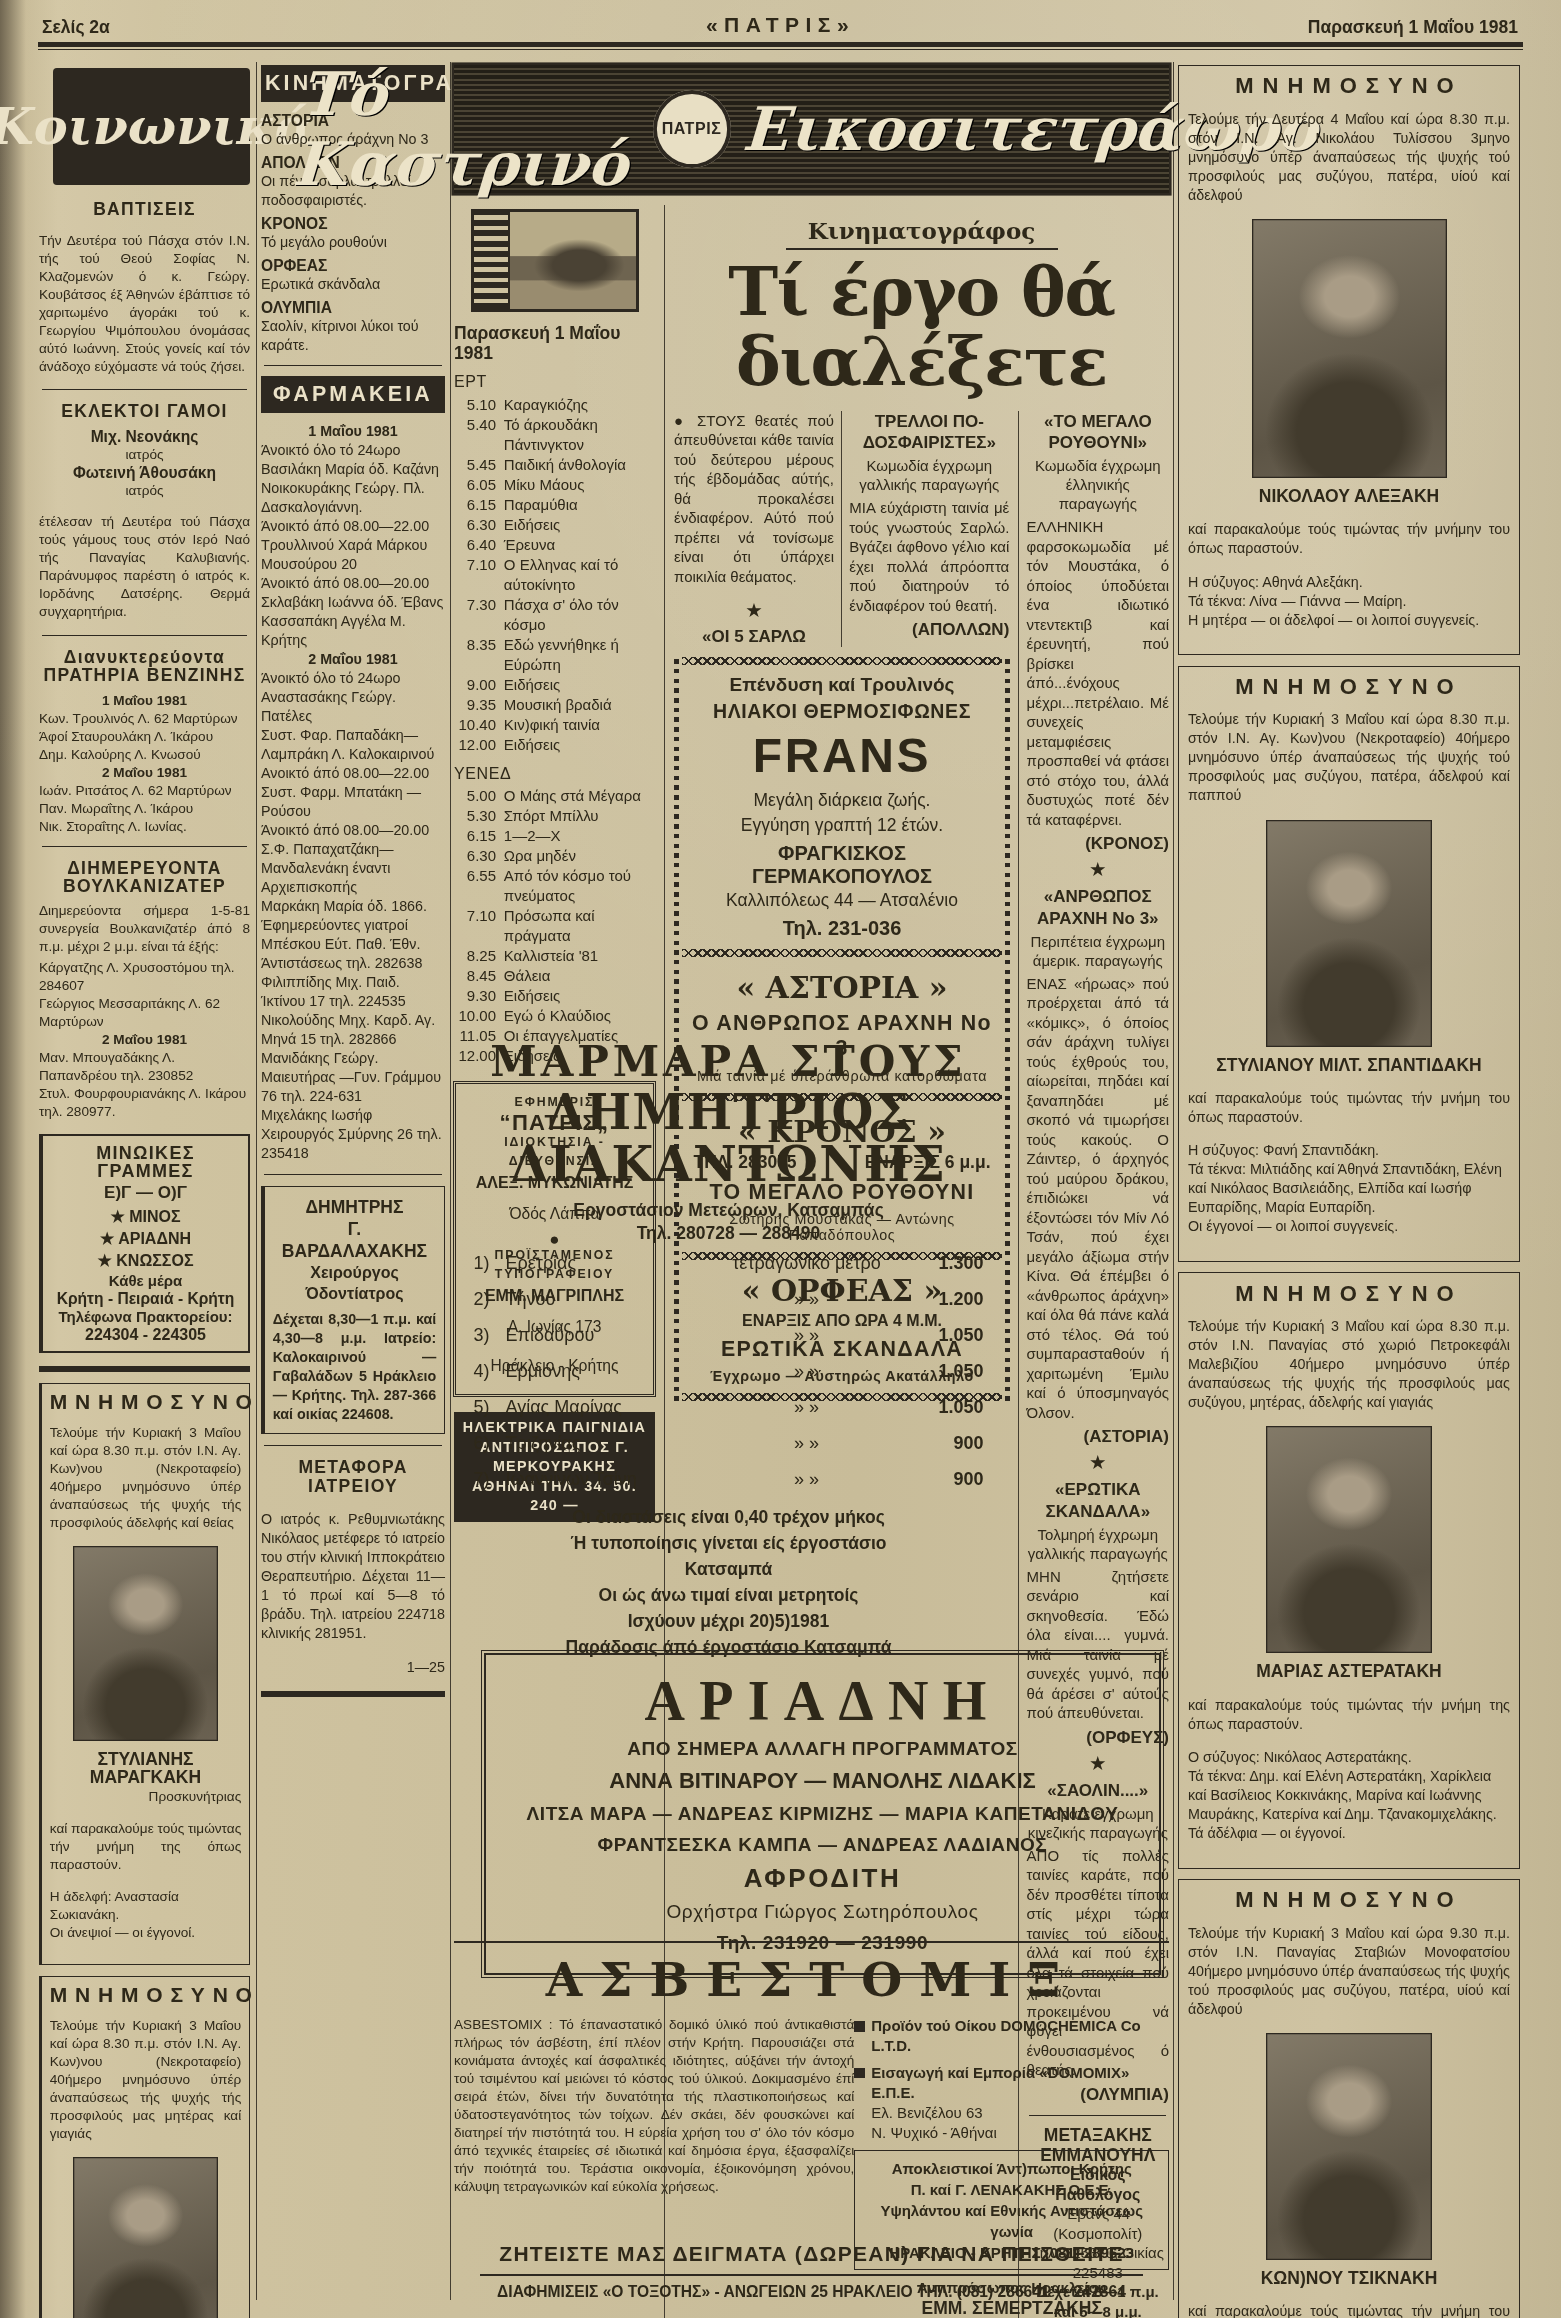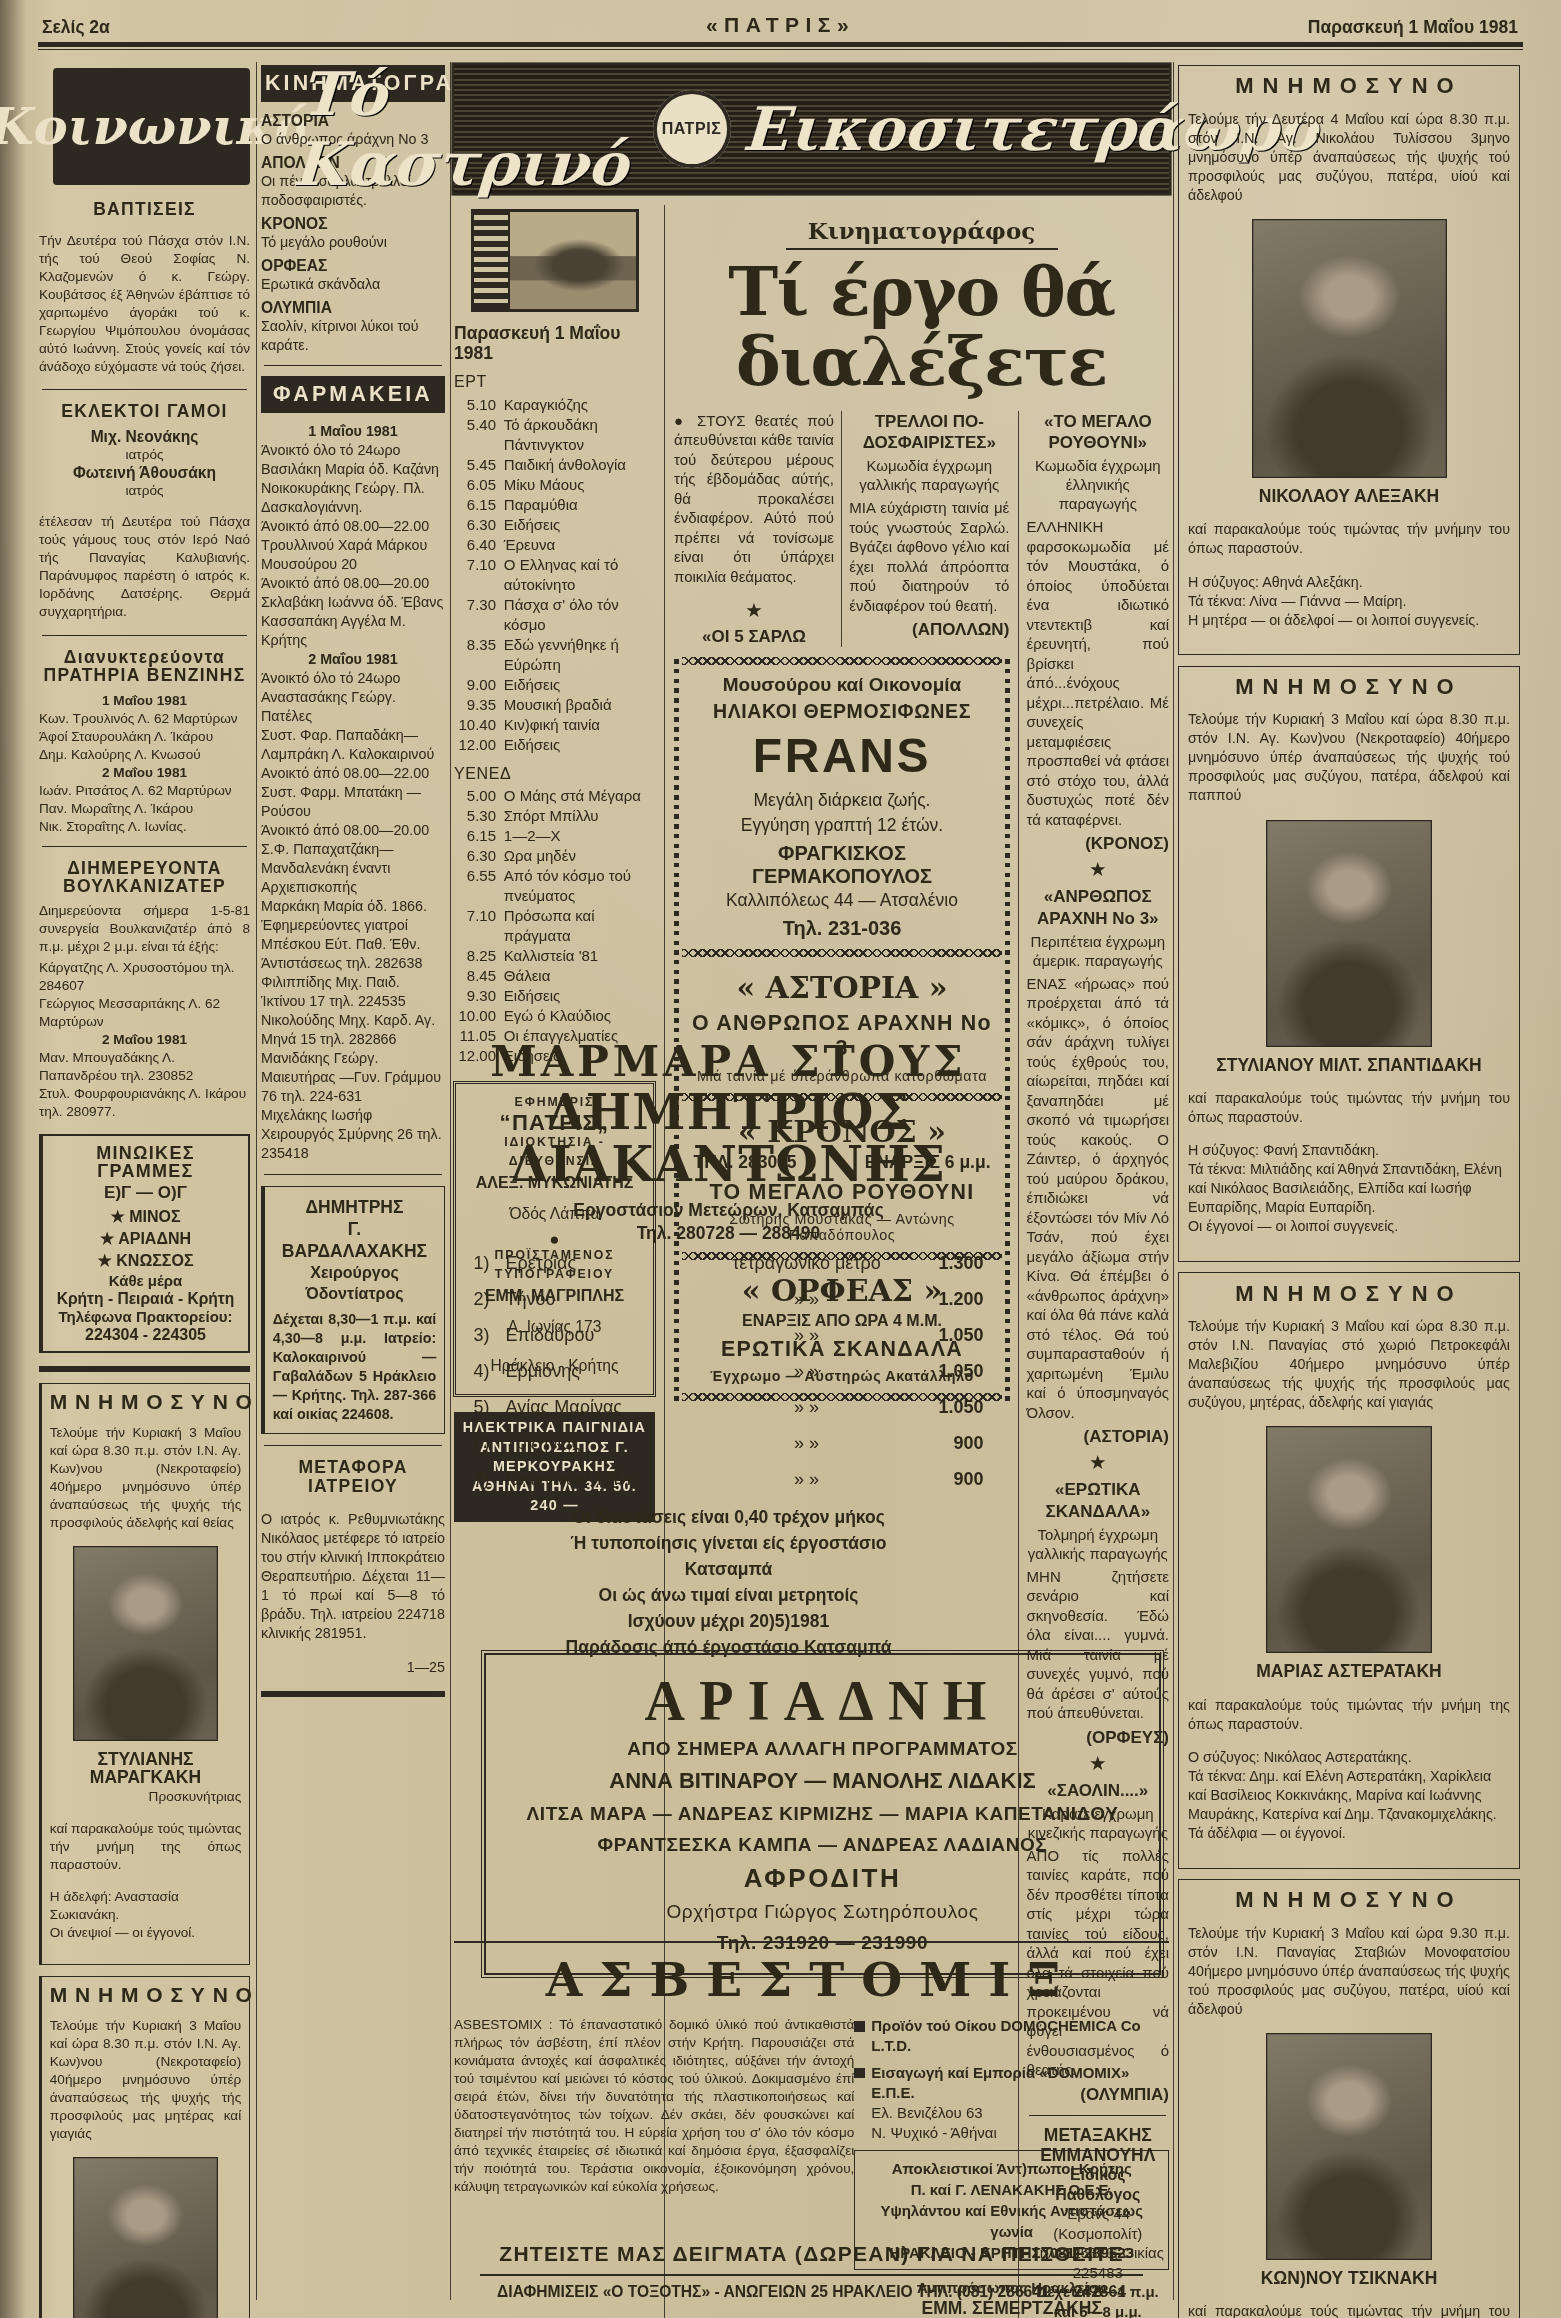--- a/index.html
+++ b/index.html
@@ -478,21 +478,21 @@
                 <div class="rev-t">ΤΡΕΛΛΟΙ ΠΟ-ΔΟΣΦΑΙΡΙΣΤΕΣ»</div>
                 <div class="rev-s">Κωμωδία έγχρωμη γαλλικής παραγωγής</div>
                 <p class="jus" style="margin:0">ΜΙΑ εύχάριστη ταινία μέ τούς γνωστούς Σαρλώ. Βγάζει άφθονο γέλιο καί έχει πολλά άπρόοπτα πού διατηρούν τό ένδιαφέρον τού θεατή.</p>
                 <div class="rev-v">(ΑΠΟΛΛΩΝ)</div>
               </div>
             </div>
 
             <div class="ads">
               <div class="zz"></div>
               <div class="ad">
-                <div class="l1">Μουσούρου καί Οικονομία</div>
+                <div class="l1">Επένδυση καί Τρουλινός</div>
                 <div class="l2">ΗΛΙΑΚΟΙ ΘΕΡΜΟΣΙΦΩΝΕΣ</div>
                 <div class="frans-brand">FRANS</div>
                 <div class="md">Μεγάλη διάρκεια ζωής.</div>
                 <div class="md">Εγγύηση γραπτή 12 έτών.</div>
                 <div class="nm">ΦΡΑΓΚΙΣΚΟΣ ΓΕΡΜΑΚΟΠΟΥΛΟΣ</div>
                 <div class="md">Καλλιπόλεως 44 — Ατσαλένιο</div>
                 <div class="nm">Τηλ. 231-036</div>
               </div>
               <div class="zz"></div>
               <div class="ad">

